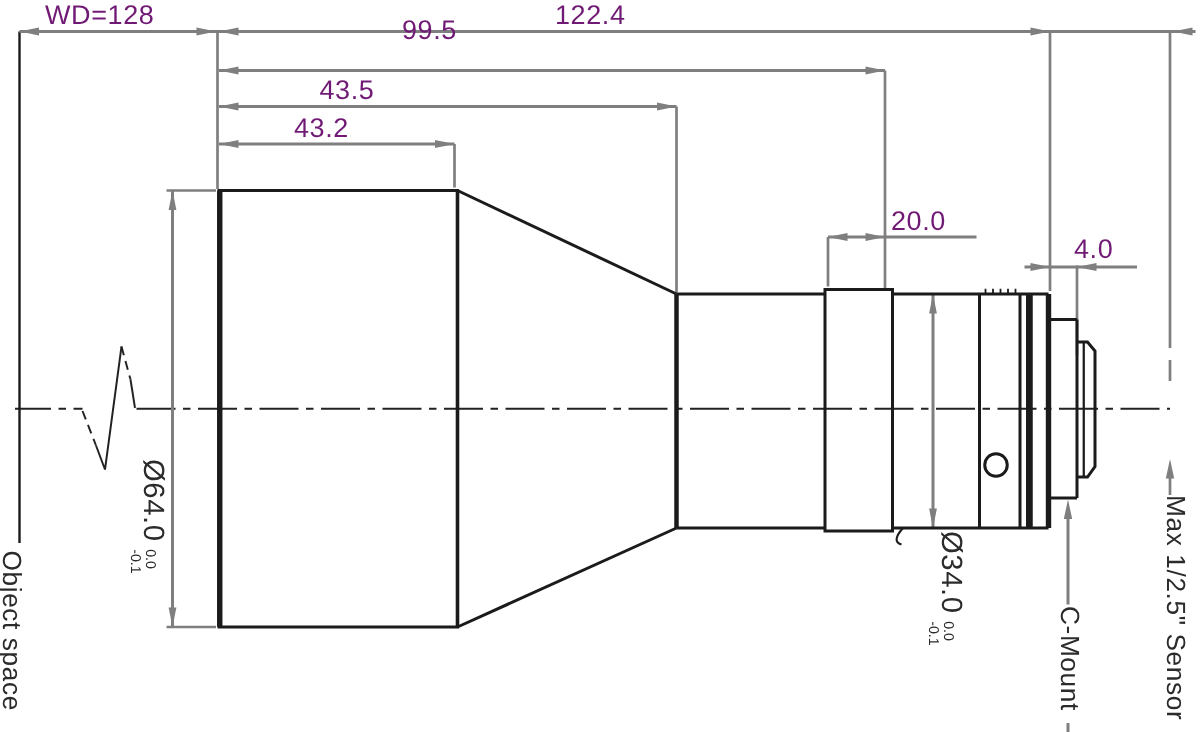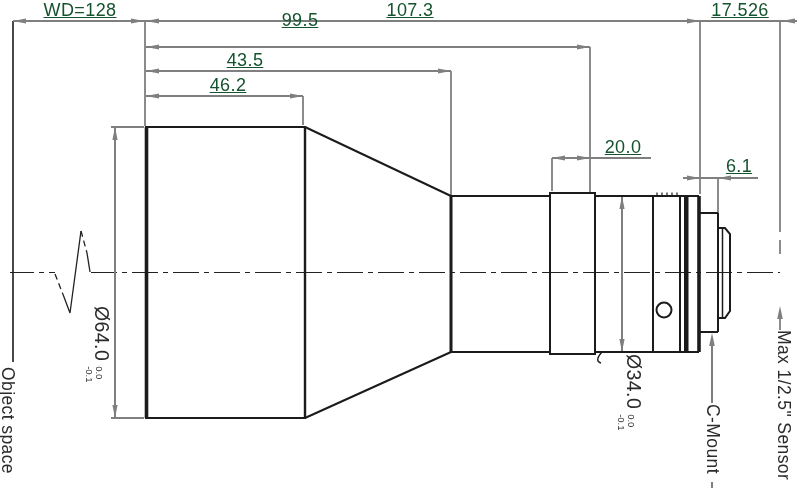--- a/index.html
+++ b/index.html
@@ -2,22 +2,22 @@
 <html><head>
 <meta charset="utf-8">
 <style>
   html,body { margin:0; padding:0; background:#ffffff; }
   .stage {
     position:relative; width:800px; height:488px; background:#ffffff;
     font-family:"Liberation Sans", sans-serif; color:#2b2b2b; overflow:hidden;
   }
   .stage svg { position:absolute; left:0; top:0; }
   .dimtext {
-    position:absolute; font-size:18px; line-height:20px; text-align:center;
-    letter-spacing:0.4px; color:#14532d; white-space:nowrap;text-decoration:underline;
+    position:absolute; font-size:18px; line-height:20px; text-align:left;
+    letter-spacing:0.4px; color:#701a75; white-space:nowrap;
   }
   .vlabel {
     position:absolute; transform:rotate(90deg); transform-origin:0 0;
     font-size:17.5px; line-height:20px; letter-spacing:0.4px; color:#2b2b2b;
     white-space:nowrap;
   }
   .dialabel { font-size:19.5px; line-height:22px; }
   .tol {
     display:inline-flex; flex-direction:column; font-size:9.5px; line-height:1.1;
     letter-spacing:0; margin-left:5px; vertical-align:1px;
@@ -149,27 +149,26 @@
       <path d="M 718 228 L 725 228 L 730 234 L 730 311 L 725 318 L 718 318"></path>
       <line x1="722.5" y1="228" x2="722.5" y2="318" stroke-width="1.5"></line>
 
       <circle cx="664" cy="310" r="7.5"></circle>
 
       <path d="M 602 352 q -8 9 -1 11" stroke-width="1.4"></path>
     </g>
   </svg>
 
   <div class="dimtext" style="left:30px; top:0px; width:100px;">WD=128</div>
-  <div class="dimtext" style="left:370px; top:0px; width:80px;">107.3</div>
-  <div class="dimtext" style="left:700px; top:0px; width:80px;">17.526</div>
+  <div class="dimtext" style="left:370px; top:0px; width:80px;">122.4</div>
   <div class="dimtext" style="left:268px; top:10px; width:64px;">99.5</div>
   <div class="dimtext" style="left:213px; top:50px; width:64px;">43.5</div>
-  <div class="dimtext" style="left:196px; top:75px; width:64px;">46.2</div>
+  <div class="dimtext" style="left:196px; top:75px; width:64px;">43.2</div>
   <div class="dimtext" style="left:594px; top:137px; width:58px;">20.0</div>
-  <div class="dimtext" style="left:716px; top:156px; width:46px;">6.1</div>
+  <div class="dimtext" style="left:716px; top:156px; width:46px;">4.0</div>
 
   <div class="vlabel dialabel" style="left:113px; top:306px;">
     <span>Ø64.0</span><span class="tol">
         <span>0.0</span>
         <span>-0.1</span>
       </span>
   </div>
   <div class="vlabel dialabel" style="left:645px; top:354px;">
     <span>Ø34.0</span><span class="tol">
         <span>0.0</span>

